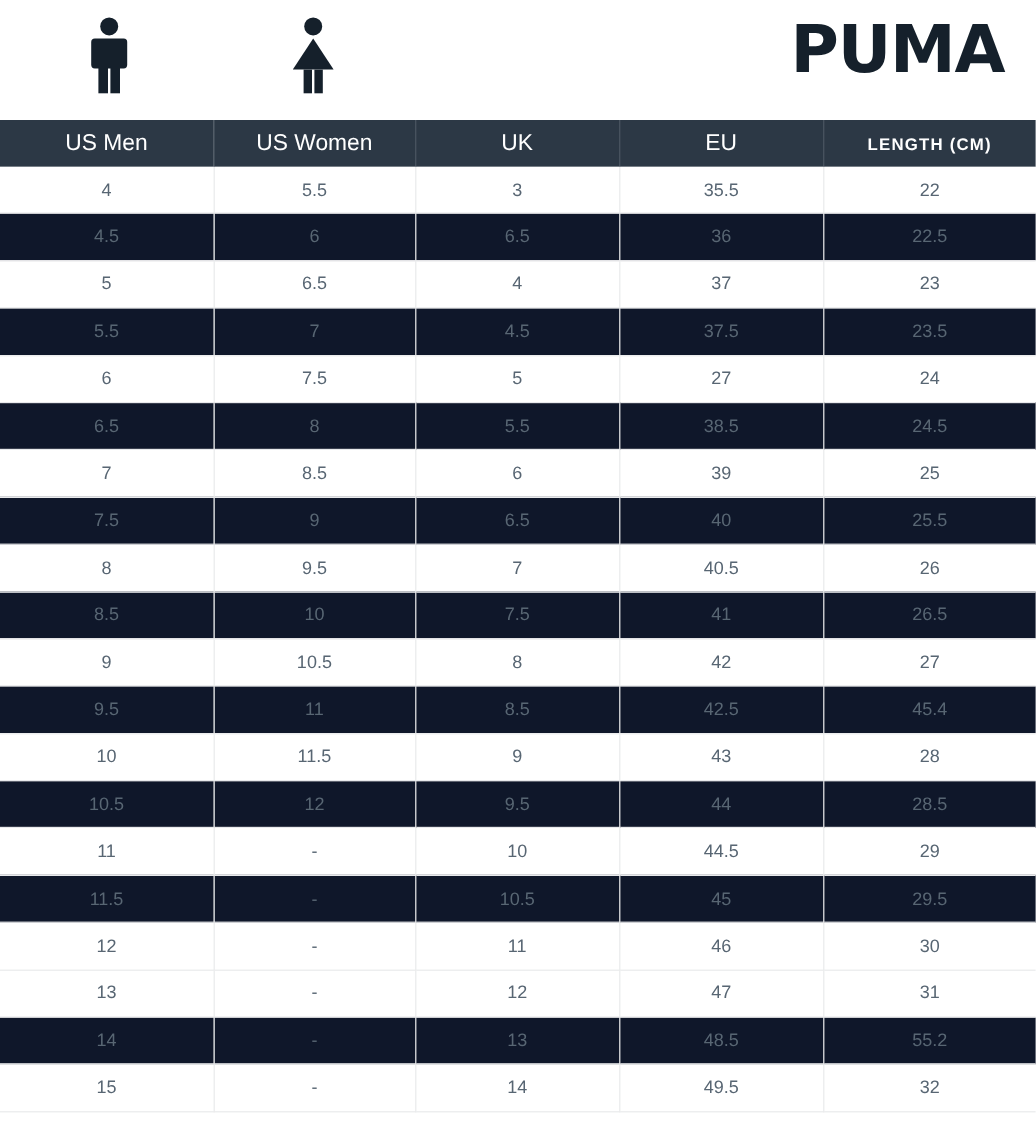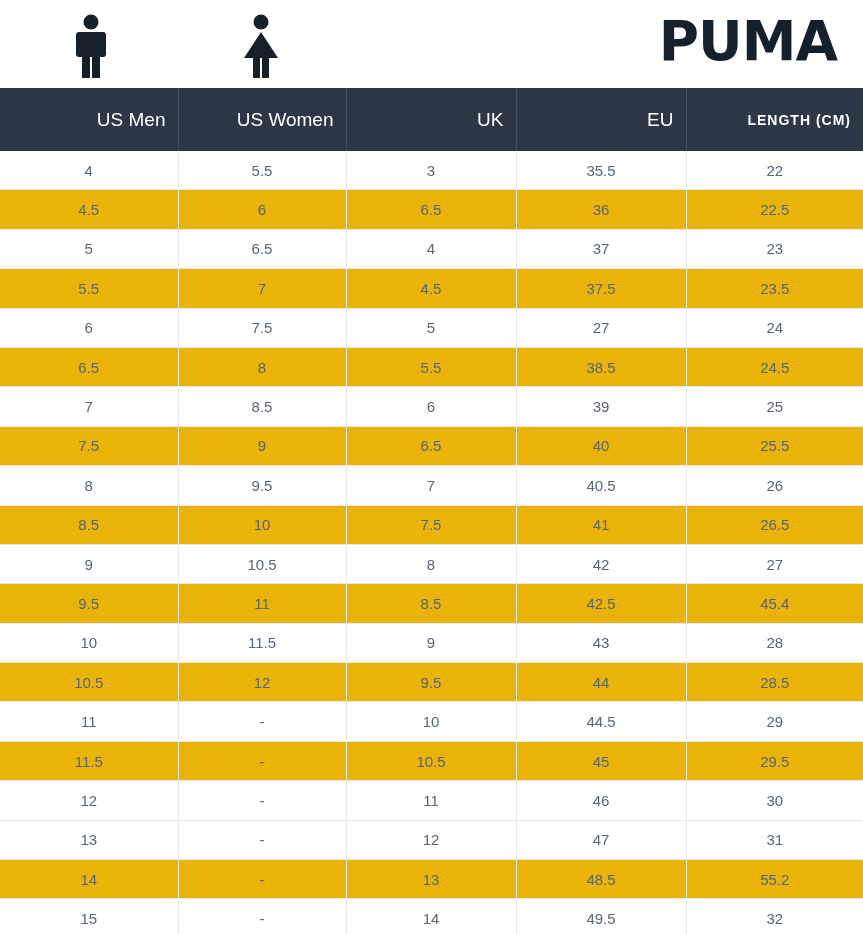--- a/index.html
+++ b/index.html
@@ -16,21 +16,21 @@
   }
   .page {
     width: 863px;
     height: 934px;
     position: relative;
     background: #ffffff;
   }
 
   
   .header {
-    height: 88px;
+    height: 100px;
     display: flex;
     align-items: center;
     position: relative;
   }
   .icon-men {
     position: absolute;
     left: 63px;
     top: 14px;
     width: 56px;
     height: 64px;
@@ -65,22 +65,22 @@
   table.size-table col.c2 { width: 170px; }
   table.size-table col.c3 { width: 170px; }
   table.size-table col.c4 { width: 177px; }
 
   thead th {
     background: #2c3845;
     color: #ffffff;
     font-weight: normal;
     font-size: 19px;
     height: 39px;
-    padding: 12px;
-    text-align: right;
+    padding: 0;
+    text-align: center;
     border-right: 1px solid #46515e;
     vertical-align: middle;
   }
   thead th:last-child {
     border-right: none;
     font-size: 14px;
     letter-spacing: 1px;
     font-weight: bold;
     margin-left: 39px;
   }
@@ -90,21 +90,21 @@
     text-align: center;
     font-size: 15px;
     color: #586673;
     border-right: 1px solid #e9eaec;
     border-bottom: 1px solid #e9eaec;
     padding: 0;
     vertical-align: middle;
   }
   tbody td:last-child { border-right: none; }
   tbody tr.odd td { background: #ffffff; }
-  tbody tr.even td { background: #eab308; }
+  tbody tr.even td { background: #0f172a; }
 </style>
 </head>
 <body>
 
 <div class="page">
 
   <div class="header">
 
     <span class="icon-men">
       <svg viewBox="0 0 56 64" width="56" height="64" aria-hidden="true">

